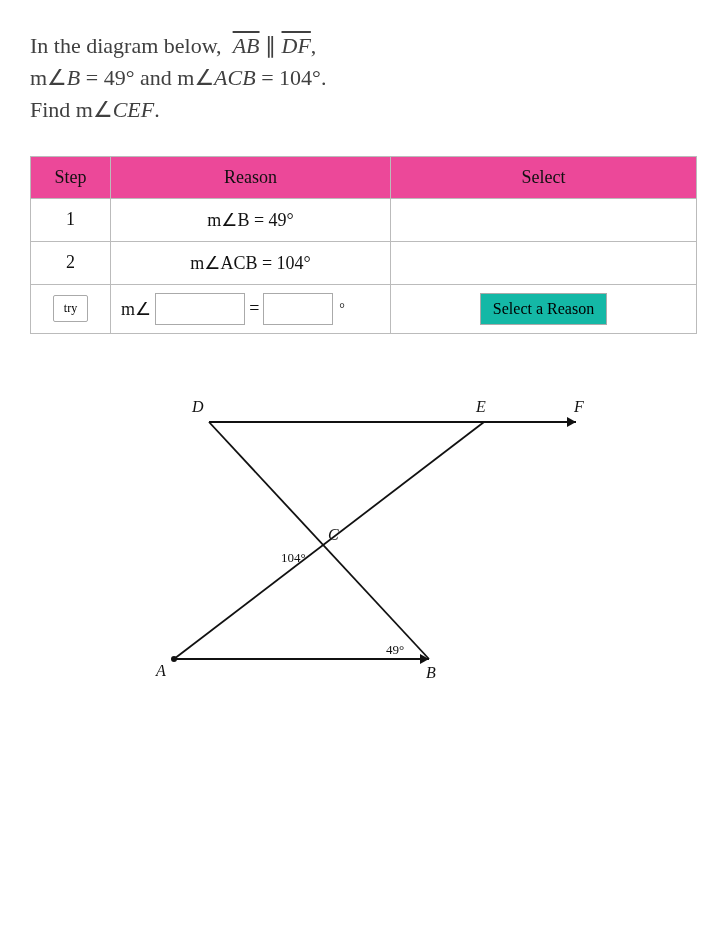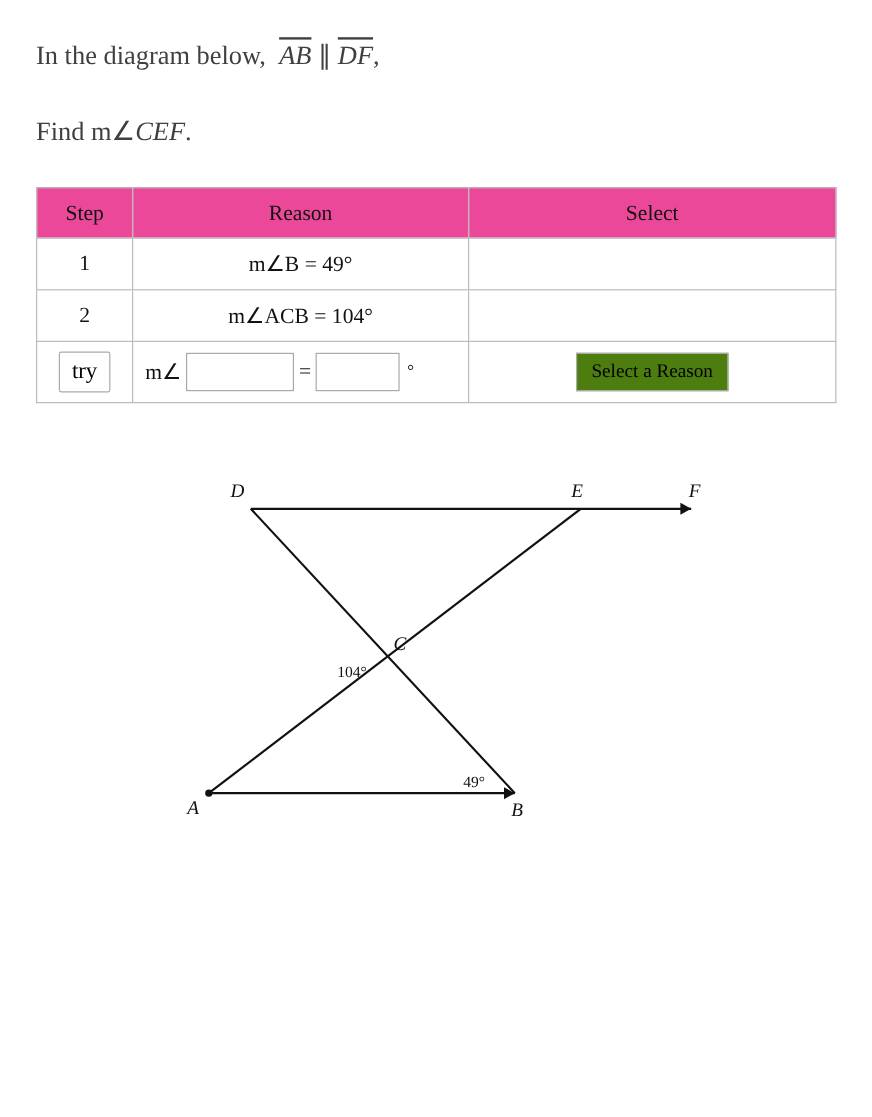--- a/index.html
+++ b/index.html
@@ -59,21 +59,21 @@
     
     .try-row td {
       padding: 8px 10px;
       border: 1px solid #bbb;
       vertical-align: middle;
     }
     .try-btn {
       background: #fff;
       border: 1px solid #aaa;
       padding: 5px 10px;
-      font-size: 19px;
+      font-size: 12px;
       font-family: Georgia, serif;
       cursor: pointer;
       border-radius: 2px;
     }
     .try-row-content {
       display: flex;
       align-items: center;
       gap: 4px;
       font-size: 18px;
     }
@@ -93,21 +93,21 @@
       text-align: center;
       font-family: Georgia, serif;
     }
     .degree-symbol {
       font-size: 14px;
       vertical-align: super;
       margin-left: 2px;
     }
     .select-reason {
       border: 1px solid #aaa;
-      background: #4d7c0f;
+      background: #14b8a6;
       padding: 6px 12px;
       font-size: 16px;
       font-family: Georgia, serif;
       cursor: pointer;
       white-space: nowrap;
     }
     
     .diagram-container {
       margin-top: 20px;
       display: flex;
@@ -129,21 +129,21 @@
       fill: #111;
     }
   </style>
 </head>
 <body>
 
 <div class="page">
 
   <div class="problem-text">
     <span>In the diagram below, &nbsp;<span class="overline"><em>AB</em></span> ∥ <span class="overline"><em>DF</em></span>,</span><br>
-    <br>
+    <span>m∠<em>B</em> = 49° and m∠<em>ACB</em> = 104°.</span><br>
     <span>Find m∠<em>CEF</em>.</span>
   </div>
 
   <table class="proof-table">
     <thead>
       <tr>
         <th>Step</th>
         <th>Reason</th>
         <th>Select</th>
       </tr>

